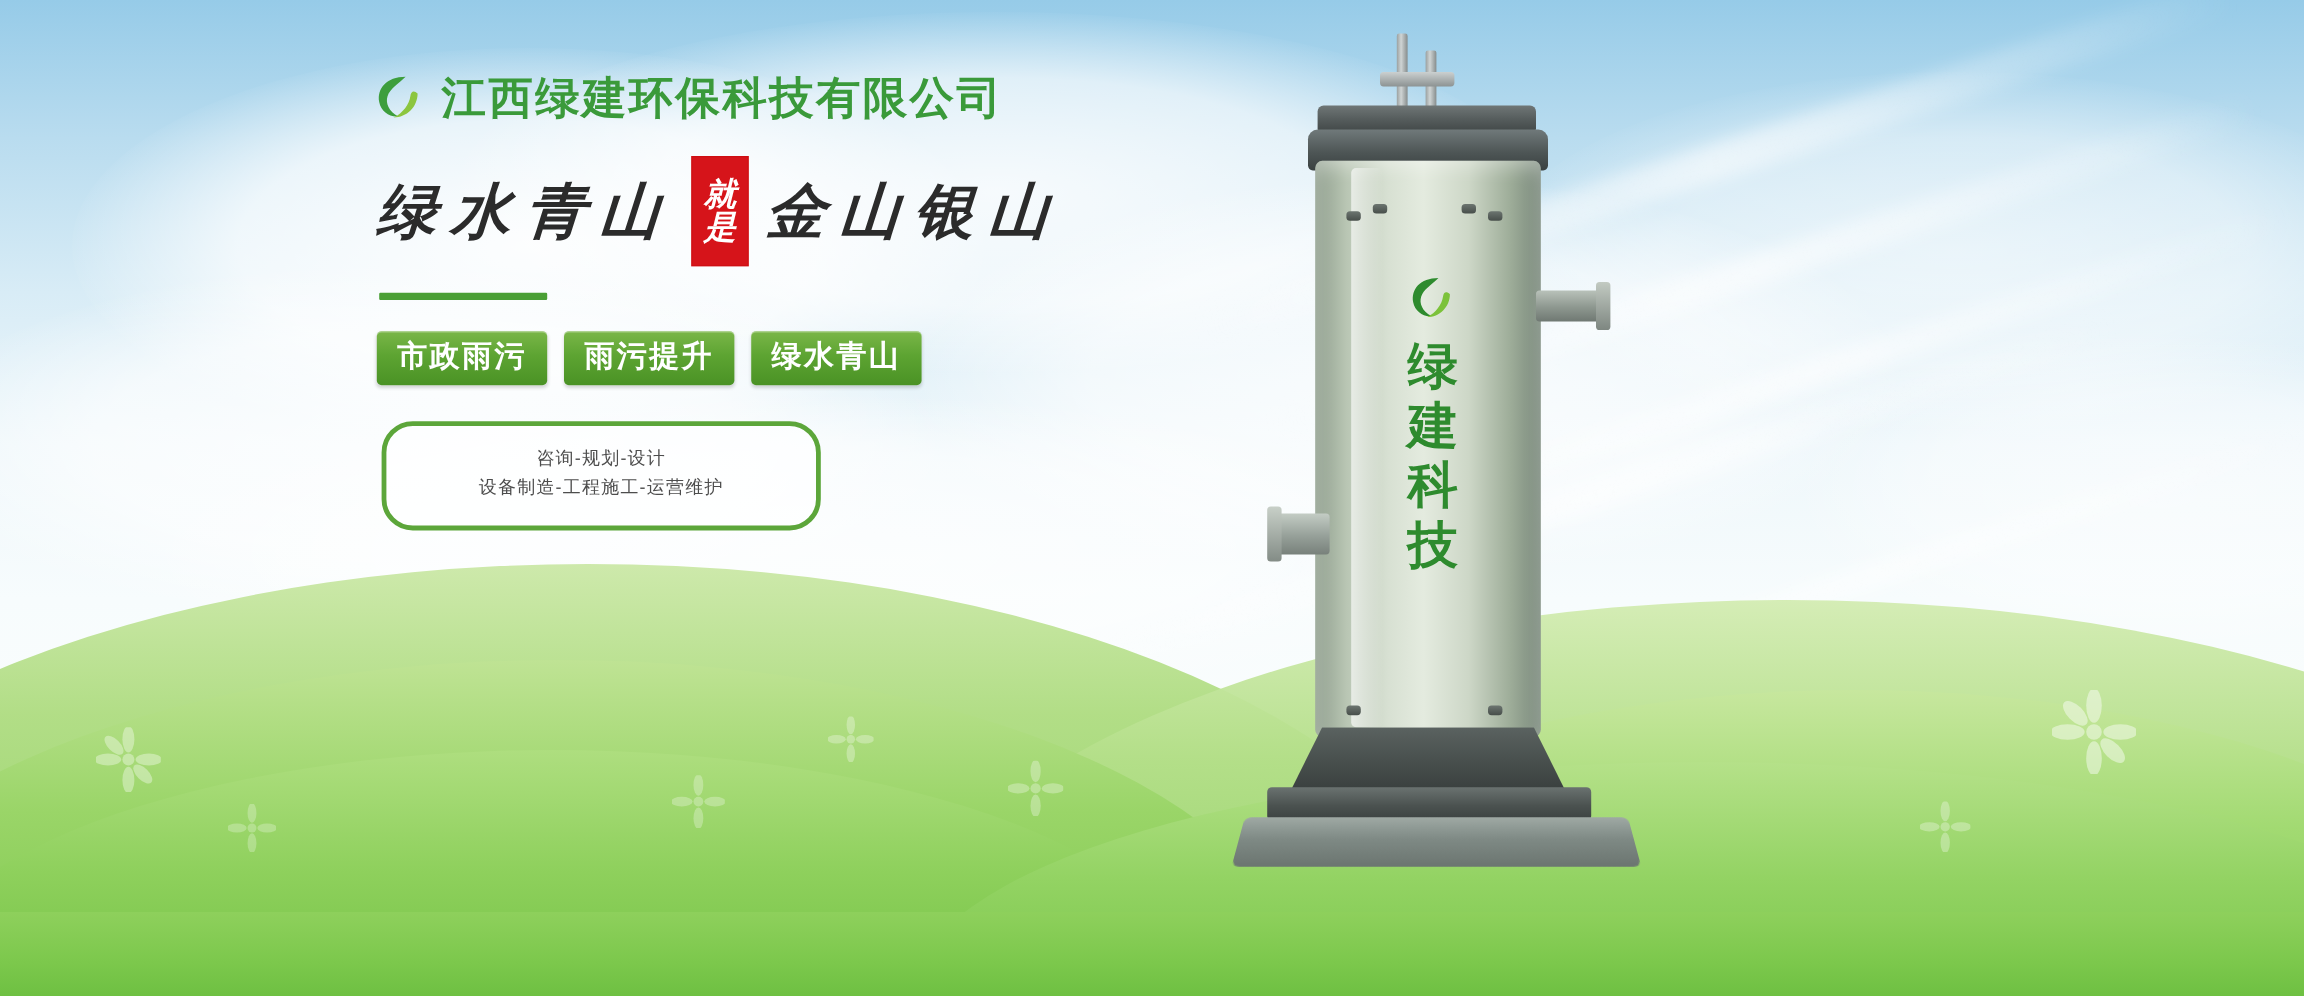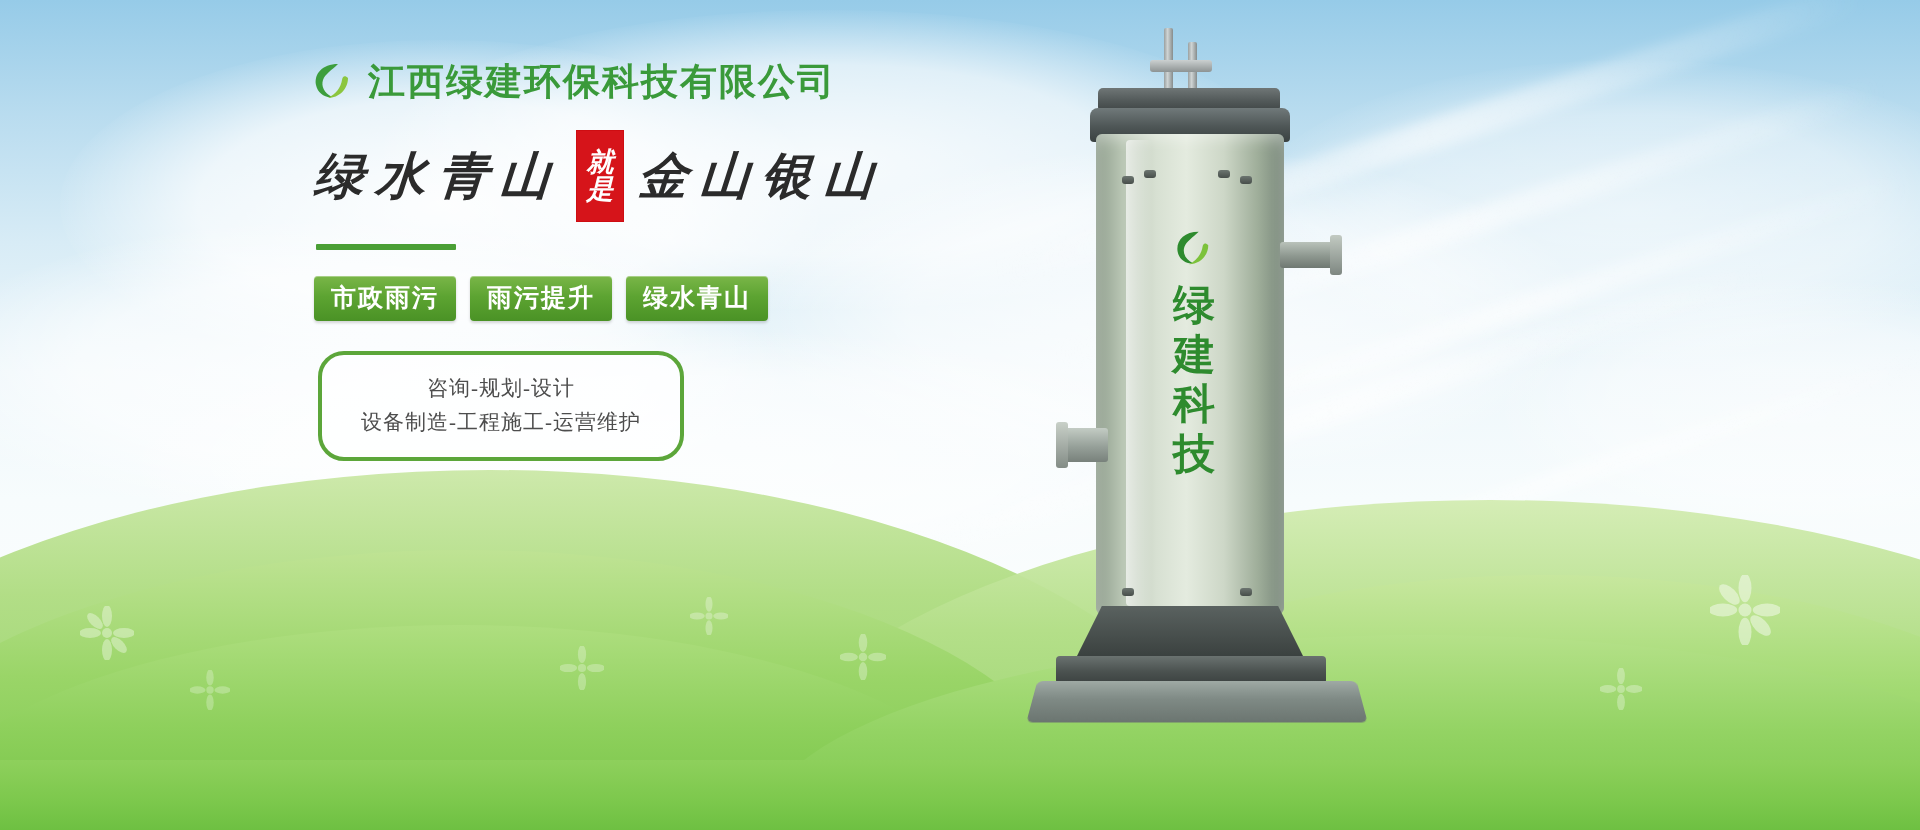--- a/index.html
+++ b/index.html
@@ -159,23 +159,23 @@
   .service-box{
     margin-top:30px; margin-left:18px;
     width:366px;
     border:4px solid #5ca63a;
     border-radius:26px;
     background:rgba(255,255,255,.55);
     padding:16px 10px 18px;
     text-align:center;
   }
   .service-line{
-    font-size:21px; color:#4d4d4d; letter-spacing:1px; line-height:1.62;
+    font-size:15px; color:#4d4d4d; letter-spacing:1px; line-height:1.62;
     white-space:nowrap;
-    font-family:Liberation Serif, serif;
+    font-family:Liberation Sans, sans-serif;
   }
 
   
   .equipment{
     position:absolute; left:1018px; top:28px; width:420px; height:700px; z-index:15;
   }
   .vent-pipe{
     position:absolute; left:146px; top:0; width:9px; height:62px;
     background:linear-gradient(90deg,#9aa0a0,#cfd4d4 40%,#868c8c);
     border-radius:2px;

